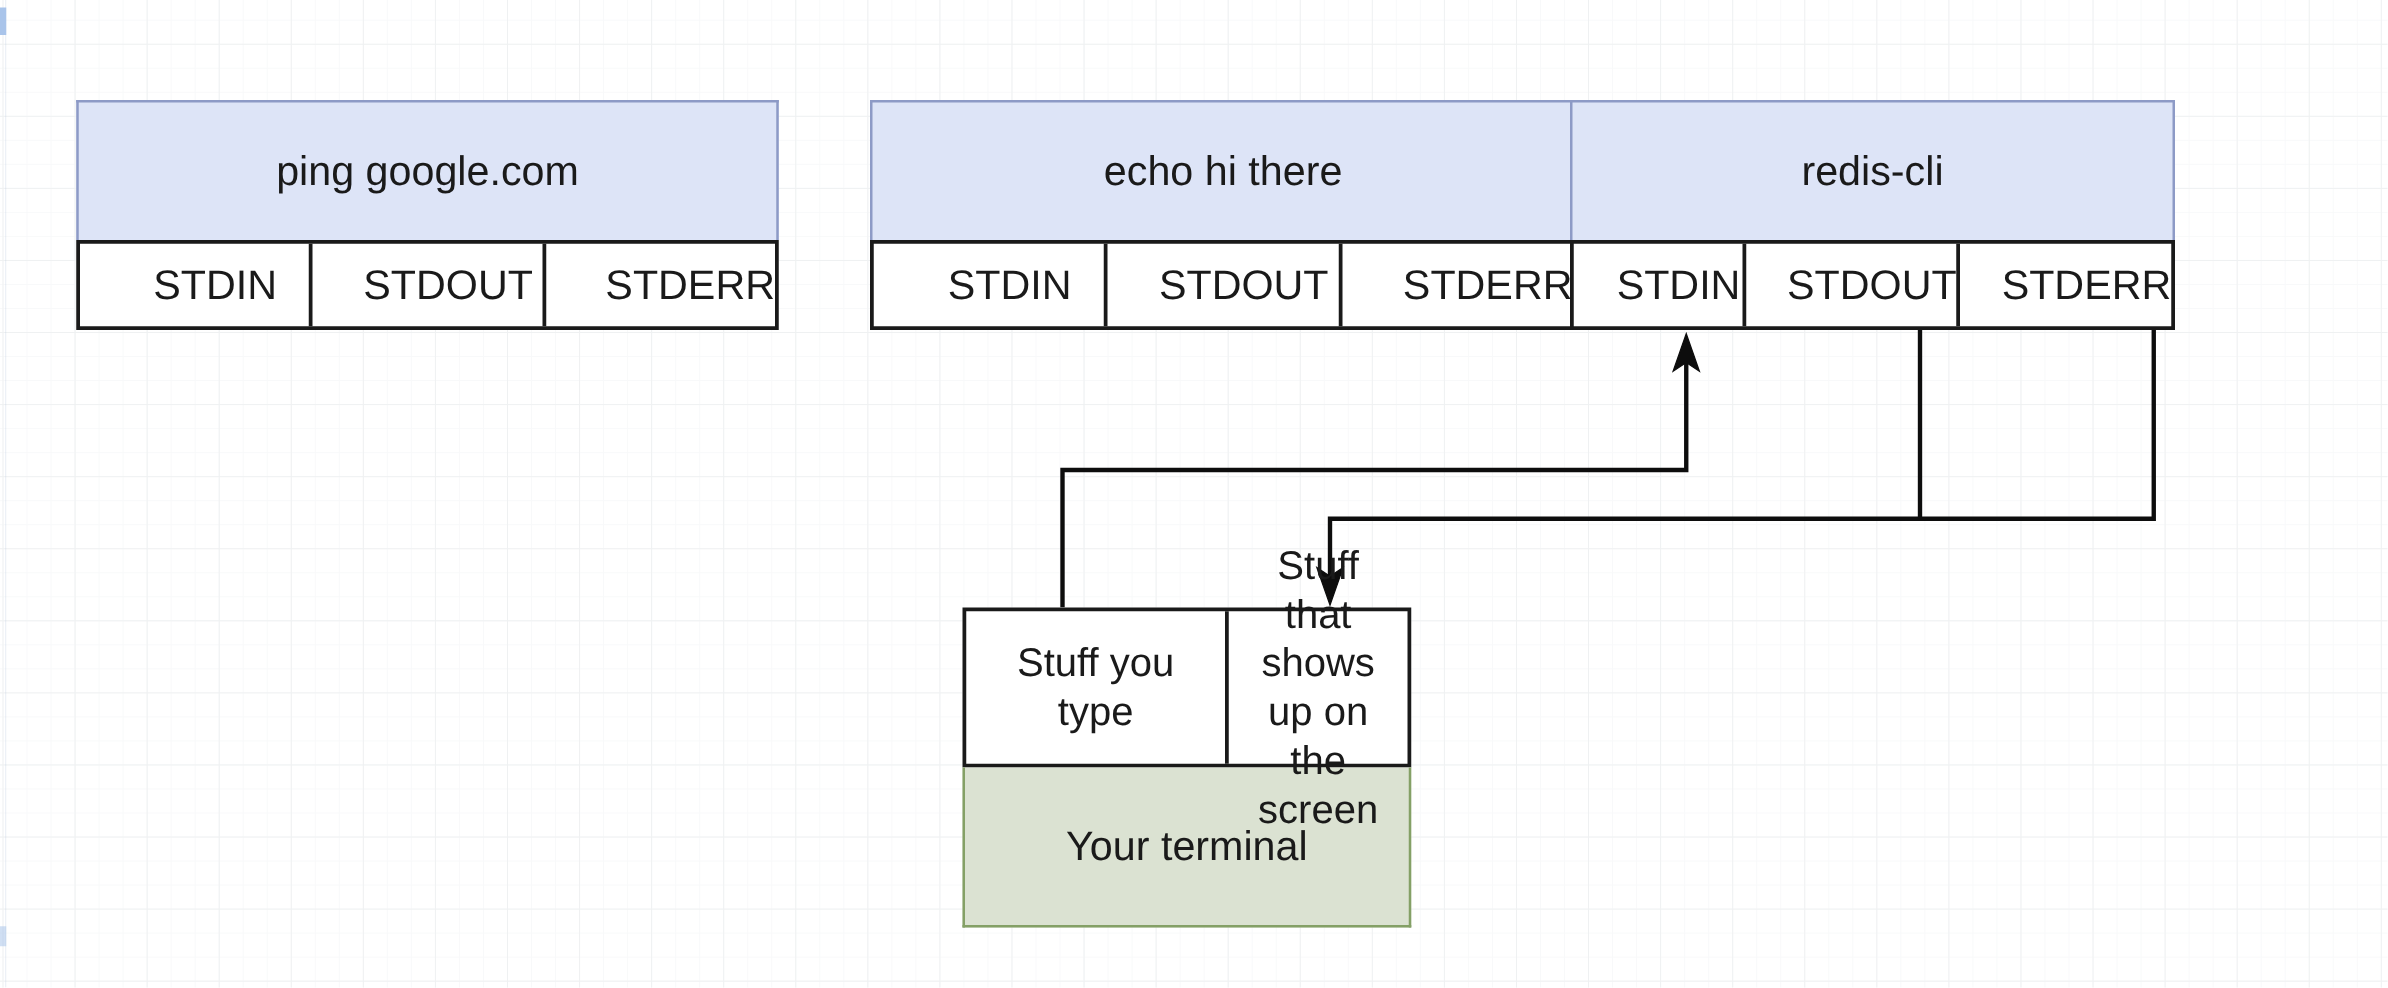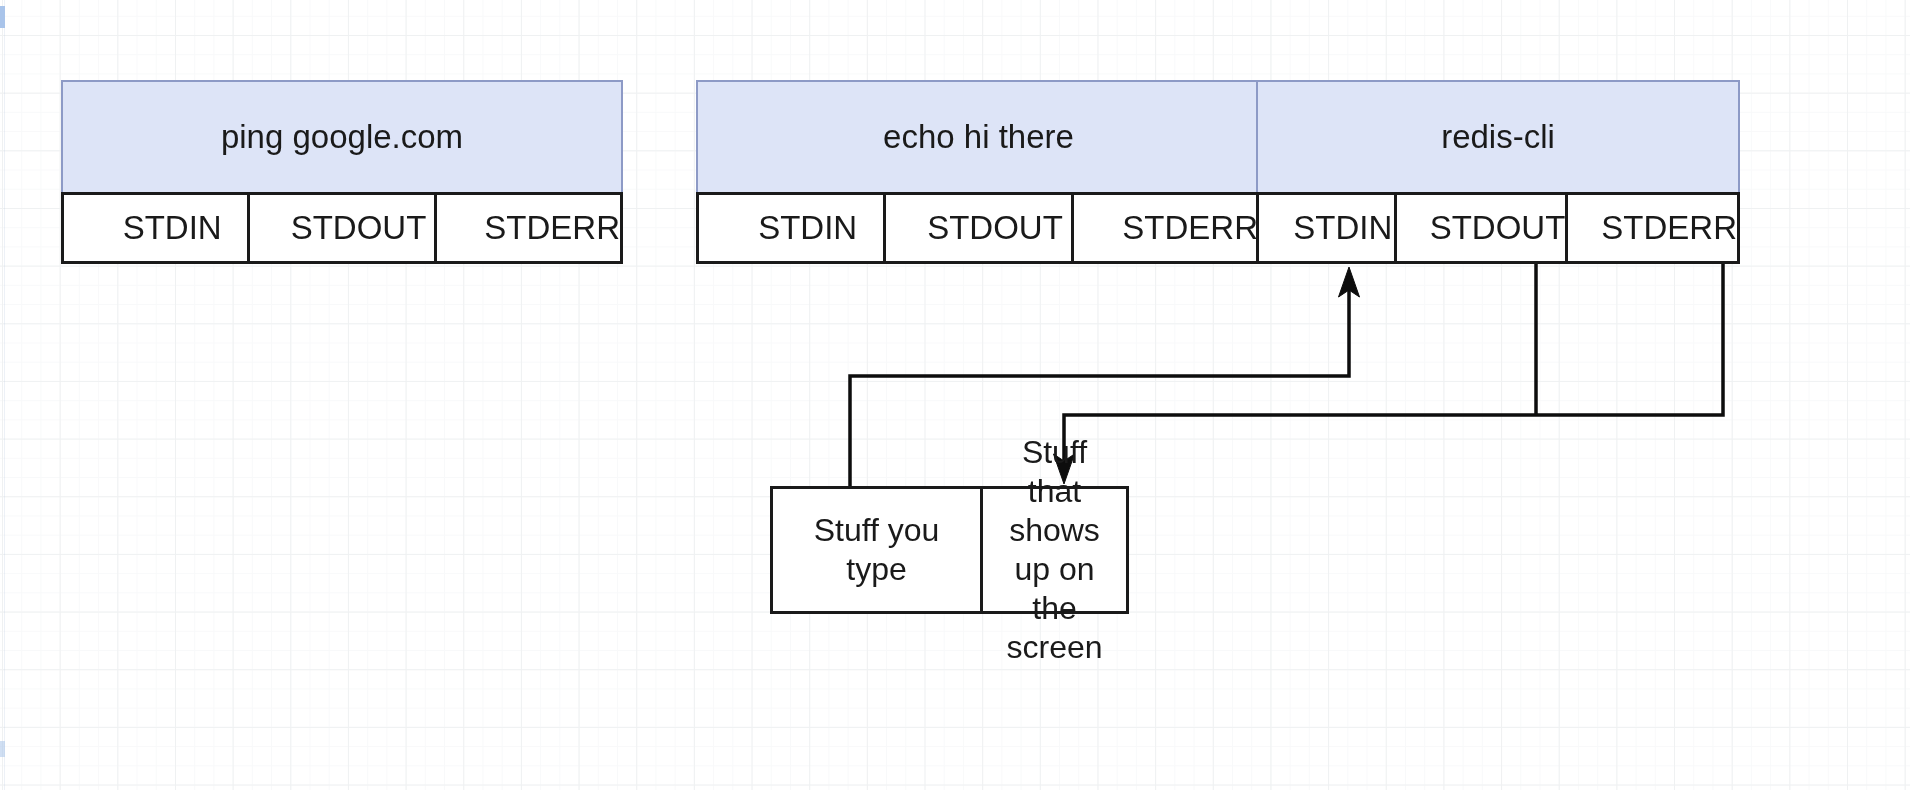--- a/index.html
+++ b/index.html
@@ -140,15 +140,18 @@
 
   <div class="terminal">
     <div class="io-row">
       <div class="io-cell input">
         <span>Stuff you type</span>
       </div>
       <div class="io-cell output">
         <span>Stuff that shows up on the screen</span>
       </div>
     </div>
+    <div class="terminal-footer">
+      <span>Your terminal</span>
+    </div>
   </div>
 
 </div>
 
 </body></html>

